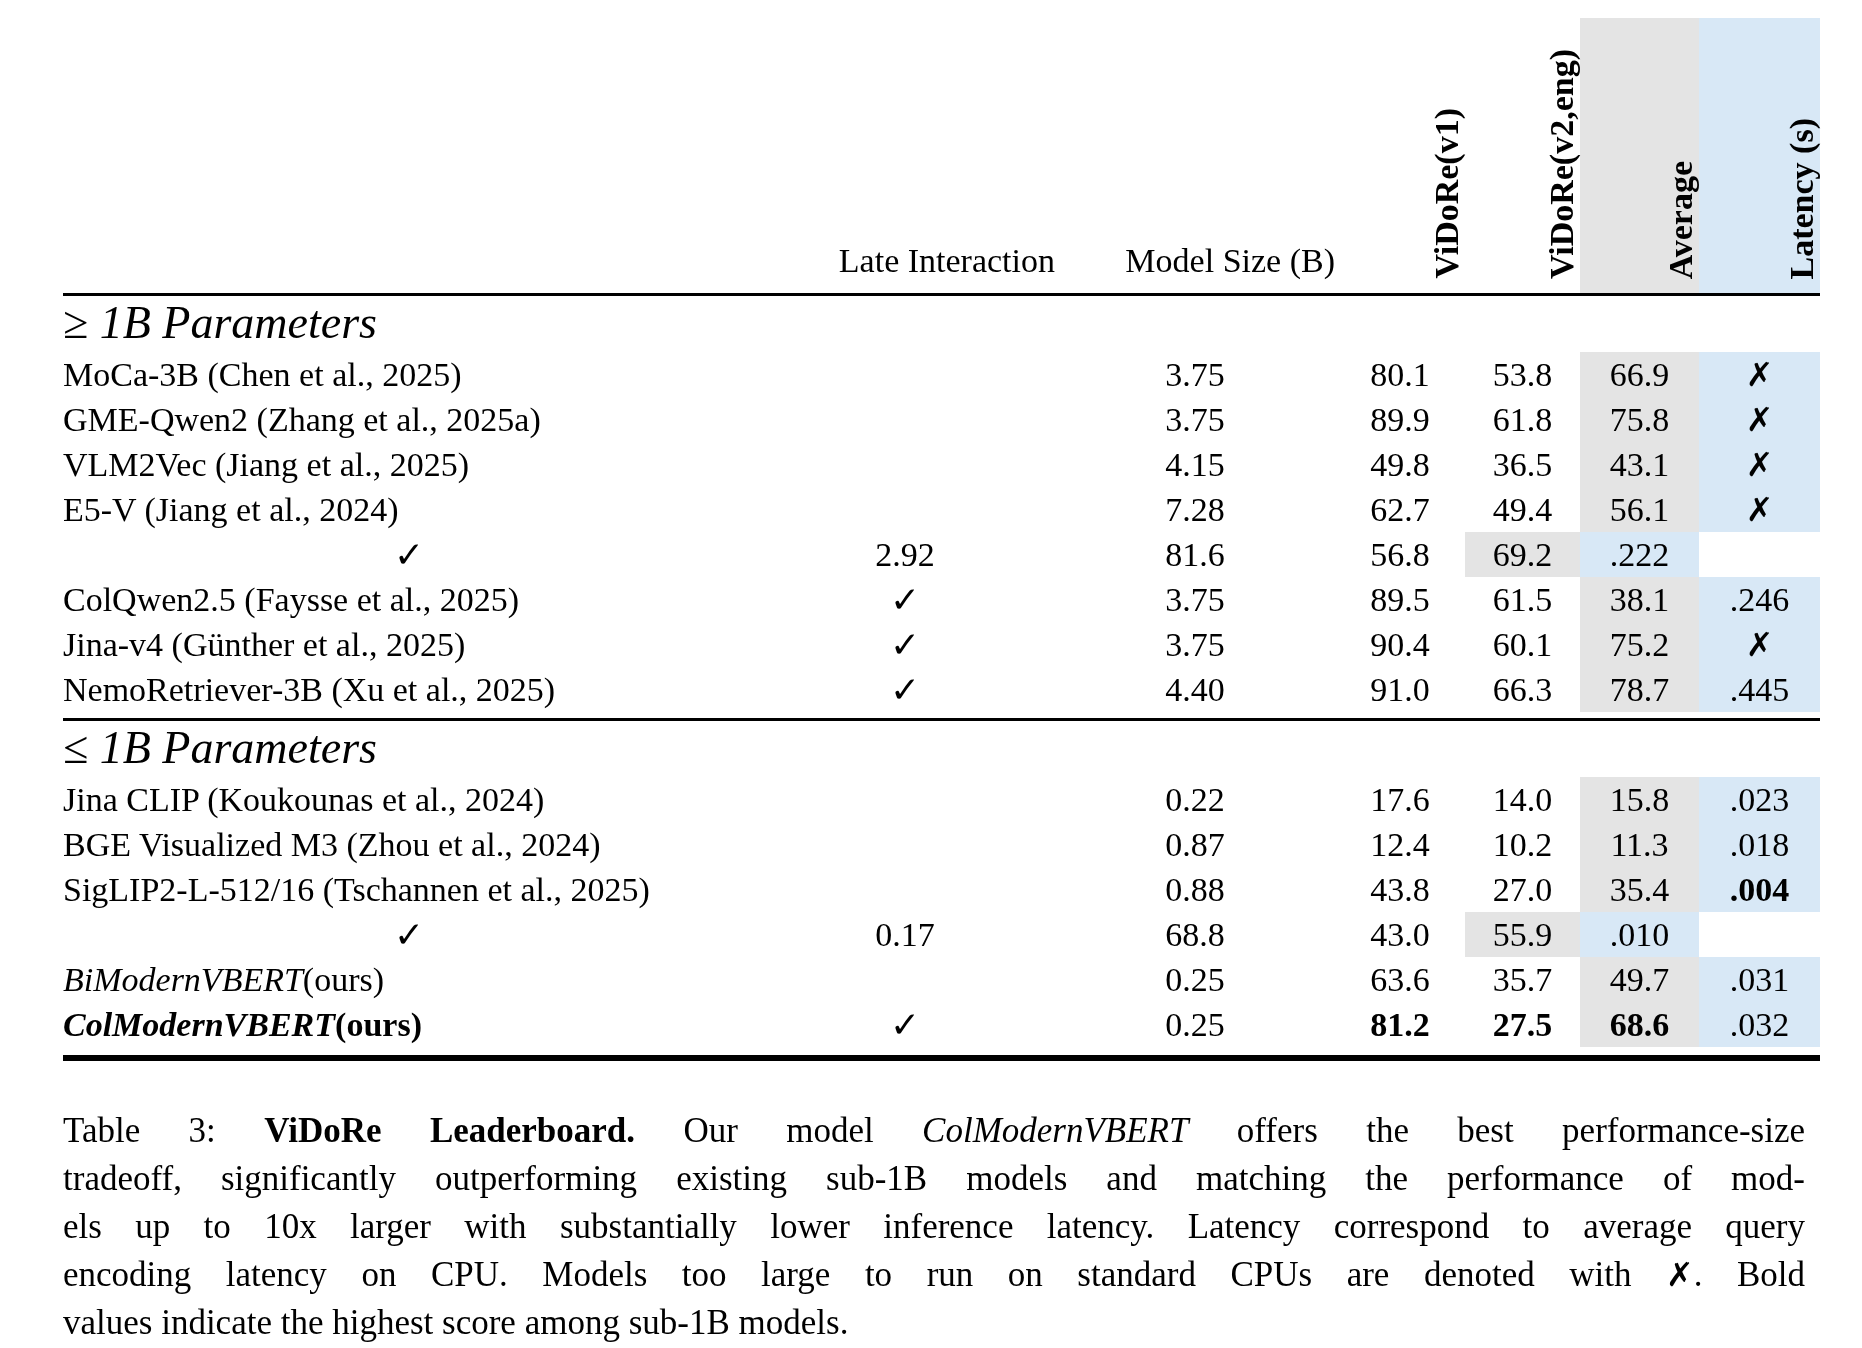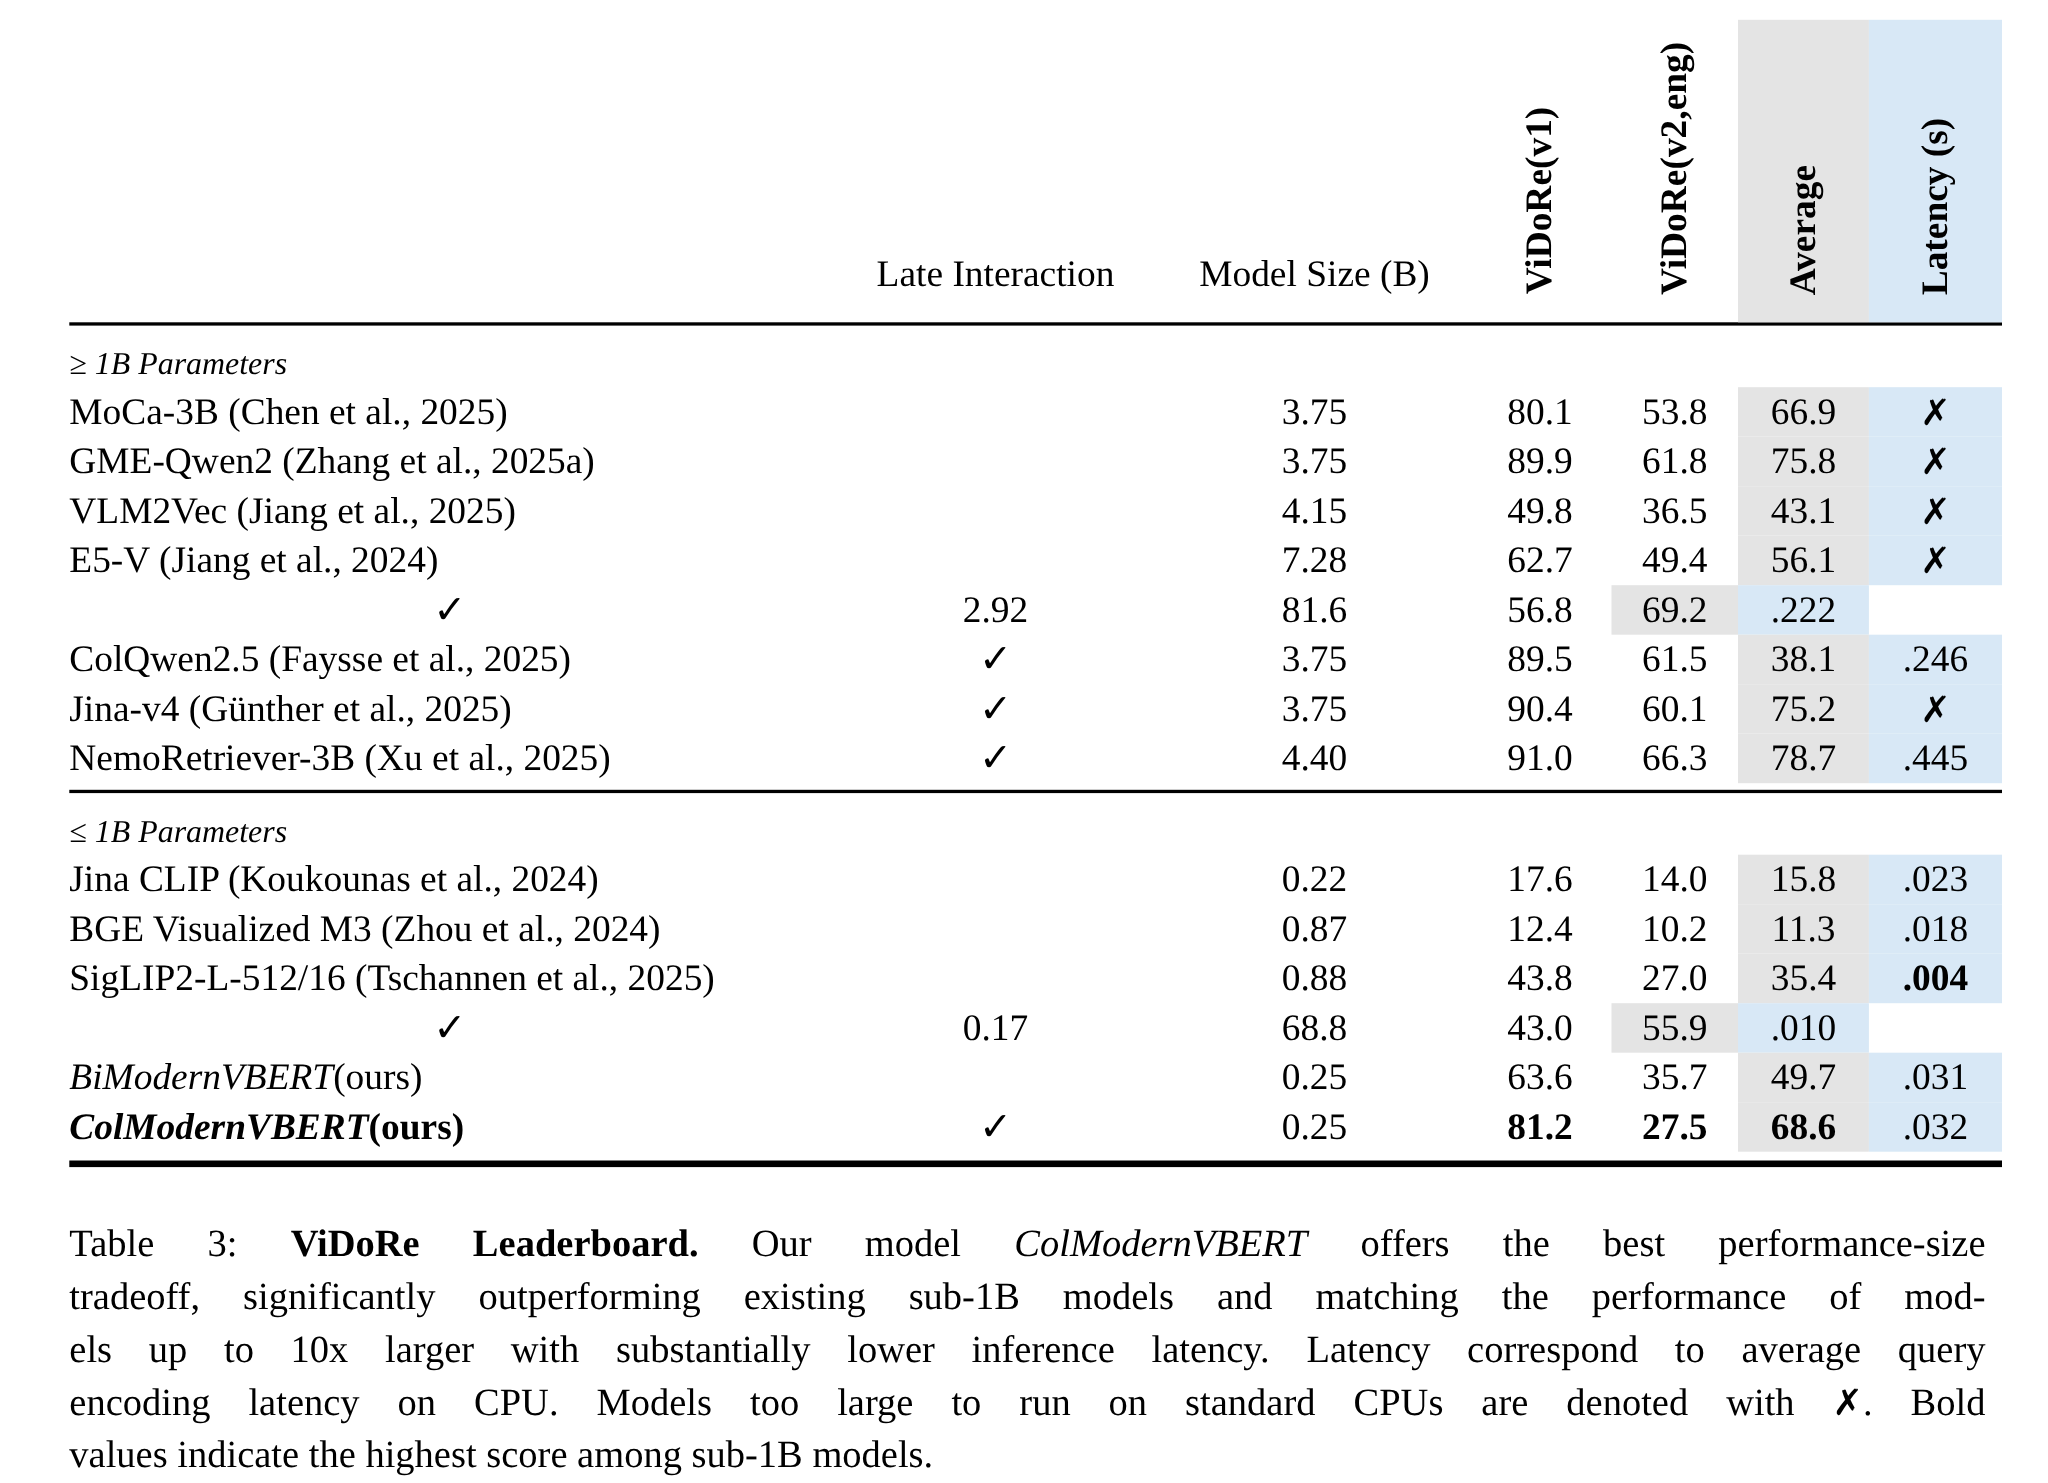--- a/index.html
+++ b/index.html
@@ -6,33 +6,33 @@
   html,body{margin:0;padding:0;background:#ffffff;}
   .page{
     position:relative;width:1862px;height:1348px;background:#fff;
     font-family:"Liberation Serif","DejaVu Serif",serif;color:#000;overflow:hidden;
     --cols:692px 300px 280px 130px 115px 119px 121px;
     --avg-bg:#e4e4e4;--lat-bg:#d8e8f6;
   }
   .content{position:absolute;left:63px;top:0;width:1757px;}
   .table-wrap{padding-top:18px;}
   .thead{display:grid;grid-template-columns:var(--cols);height:275px;}
-  .hcell{display:flex;justify-content:center;align-items:flex-end;padding-bottom:25px;}
+  .hcell{display:flex;justify-content:flex-end;align-items:flex-end;padding-bottom:14px;}
   .hlabel{font-size:34px;line-height:1.05;white-space:nowrap;}
   .rot{writing-mode:vertical-rl;transform:rotate(180deg);font-weight:bold;}
   .bg-gray{background:var(--avg-bg);}
   .bg-blue{background:var(--lat-bg);}
   .rule{background:#000;width:100%;}
   .rule-top{height:3px;}
   .rule-mid{height:3px;}
   .rule-bottom{height:6px;}
   .gap6{height:6px;}
   .gap8{height:8px;}
   .section-row{height:50px;display:flex;align-items:flex-end;padding-bottom:6px;}
-  .section-label{font-size:29px;font-style:italic;line-height:1;}
+  .section-label{font-size:46px;font-style:italic;line-height:1;}
   .row{display:grid;grid-template-columns:var(--cols);height:45px;font-size:34px;text-align:right;}
   .cell{display:flex;align-items:center;justify-content:center;white-space:nowrap;}
   .cell.model-cell{justify-content:flex-start;}
   .check{font-size:36px;font-weight:bold;font-family:"DejaVu Sans","Liberation Sans",sans-serif;line-height:1;}
   .cross{font-weight:bold;font-family:"DejaVu Sans","Liberation Sans",sans-serif;font-size:33px;line-height:1;}
   .it{font-style:italic;}
   .bd{font-weight:bold;}
   .bdit{font-weight:bold;font-style:italic;}
   .caption{margin-top:46px;width:1742px;font-size:35px;}
   .caption-line{text-align:justify;text-align-last:justify;line-height:48px;}

